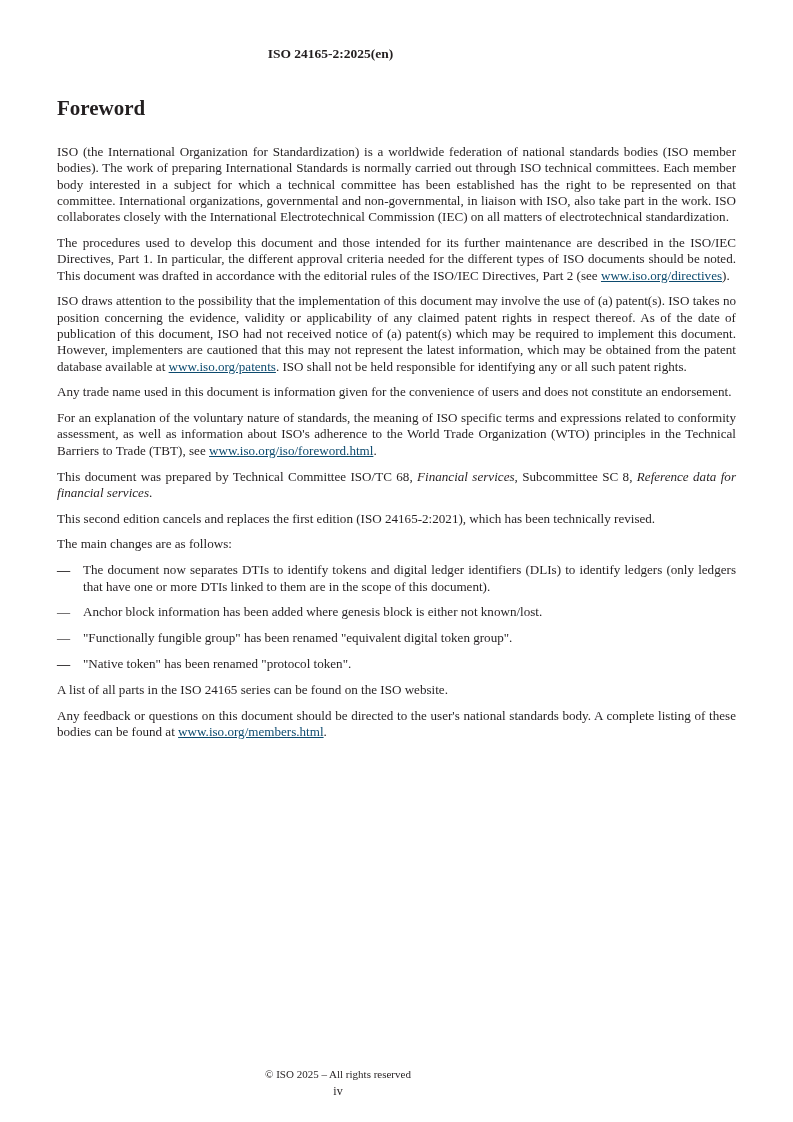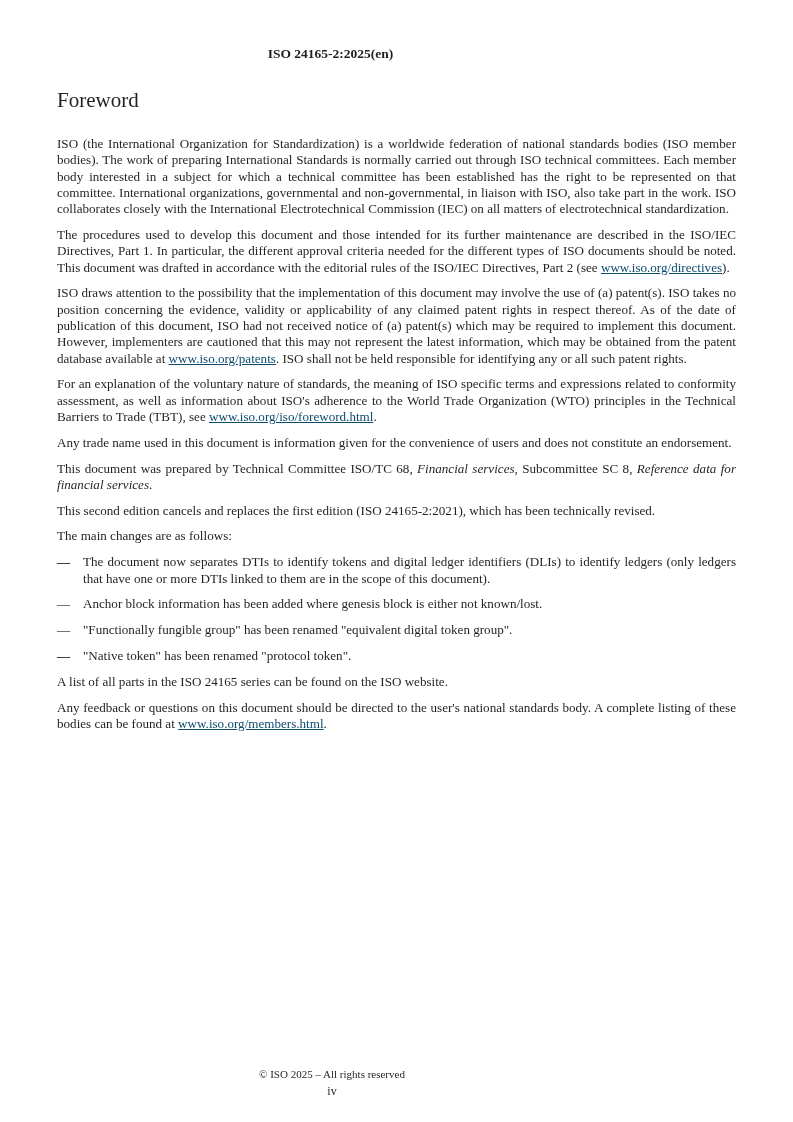--- a/index.html
+++ b/index.html
@@ -13,51 +13,51 @@
     text-align: center; font-weight: bold; font-size: 13.5px;
     font-family: "Liberation Serif", serif;
     letter-spacing: 0;
   }
   .content {
     position: absolute; left: 57px; top: 82px; width: 679px;
     font-family: "Liberation Serif", serif;
     font-size: 13.1px; line-height: 16.3px;
   }
   h1 {
-    font-size: 21px; font-weight: normal; margin: 4px 0 22px 0;
+    font-size: 21px; font-weight: bold; margin: 12px 0 22px 0;
     font-family: "Liberation Serif", serif; line-height: 28px;
   }
   p { margin: 0 0 9.5px 0; text-align: justify; }
   a { color: #0c4a6e; text-decoration: underline; }
   ul.dash { list-style: none; margin: 0; padding: 0; }
   ul.dash li { position: relative; padding-left: 26px; margin: 0 0 9.5px 0; text-align: justify; }
   ul.dash li .dash-mark { position: absolute; left: 0; top: 0; }
   .footer {
-    position: absolute; top: 1066px; left: 4px; width: 656px; text-align: center;
+    position: absolute; top: 1066px; left: 10px; width: 656px; text-align: center;
     font-family: "Liberation Serif", serif; font-size: 11px; line-height: 17px;
   }
   .footer .page { font-size: 12px; }
 </style>
 </head>
 <body>
 
 <div class="header">ISO 24165-2:2025(en)</div>
 
 <div class="content">
   <h1>Foreword</h1>
 
   <p>ISO (the International Organization for Standardization) is a worldwide federation of national standards bodies (ISO member bodies). The work of preparing International Standards is normally carried out through ISO technical committees. Each member body interested in a subject for which a technical committee has been established has the right to be represented on that committee. International organizations, governmental and non-governmental, in liaison with ISO, also take part in the work. ISO collaborates closely with the International Electrotechnical Commission (IEC) on all matters of electrotechnical standardization.</p>
 
   <p><span>The procedures used to develop this document and those intended for its further maintenance are described in the ISO/IEC Directives, Part 1. In particular, the different approval criteria needed for the different types of ISO documents should be noted. This document was drafted in accordance with the editorial rules of the ISO/IEC Directives, Part 2 (see </span><a>www.iso.org/directives</a><span>).</span></p>
 
   <p><span>ISO draws attention to the possibility that the implementation of this document may involve the use of (a) patent(s). ISO takes no position concerning the evidence, validity or applicability of any claimed patent rights in respect thereof. As of the date of publication of this document, ISO had not received notice of (a) patent(s) which may be required to implement this document. However, implementers are cautioned that this may not represent the latest information, which may be obtained from the patent database available at </span><a>www.iso.org/patents</a><span>. ISO shall not be held responsible for identifying any or all such patent rights.</span></p>
 
+  <p>Any trade name used in this document is information given for the convenience of users and does not constitute an endorsement.</p>
+
   <p><span>For an explanation of the voluntary nature of standards, the meaning of ISO specific terms and expressions related to conformity assessment, as well as information about ISO's adherence to the World Trade Organization (WTO) principles in the Technical Barriers to Trade (TBT), see </span><a>www.iso.org/iso/foreword.html</a><span>.</span></p>
-
-  <p>Any trade name used in this document is information given for the convenience of users and does not constitute an endorsement.</p>
 
   <p><span>This document was prepared by Technical Committee ISO/TC 68, </span><em>Financial services</em><span>, Subcommittee SC 8, </span><em>Reference data for financial services</em><span>.</span></p>
 
   <p>This second edition cancels and replaces the first edition (ISO 24165-2:2021), which has been technically revised.</p>
 
   <p>The main changes are as follows:</p>
 
   <ul class="dash">
     <li><span class="dash-mark">—</span></li>
     <li><span class="dash-mark">—</span><span>The document now separates DTIs to identify tokens and digital ledger identifiers (DLIs) to identify ledgers (only ledgers that have one or more DTIs linked to them are in the scope of this document).</span></li>

